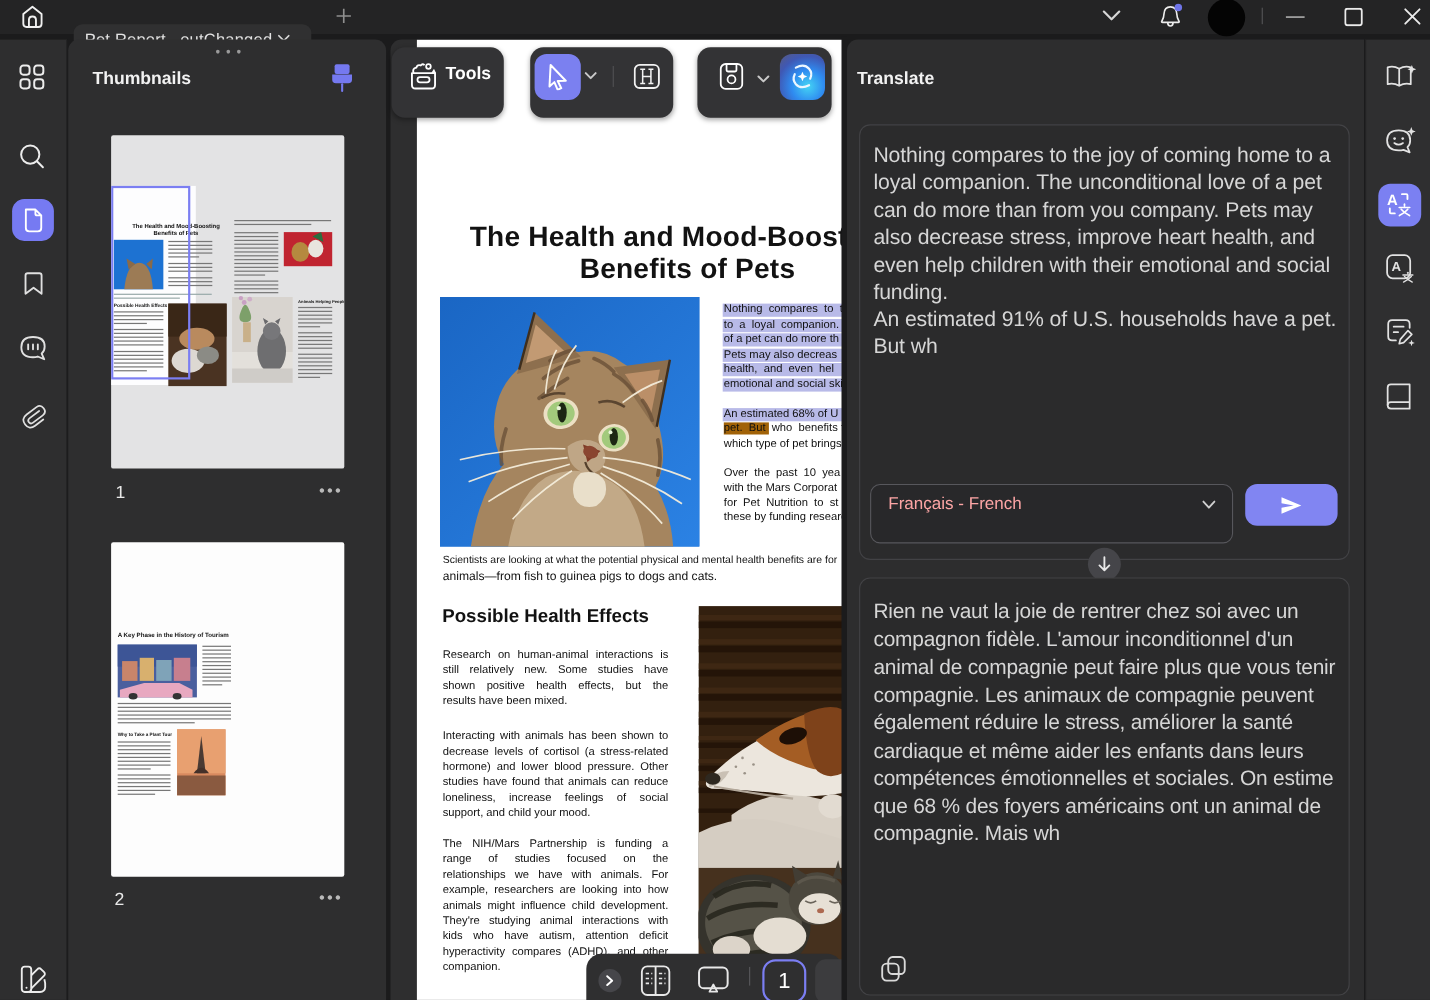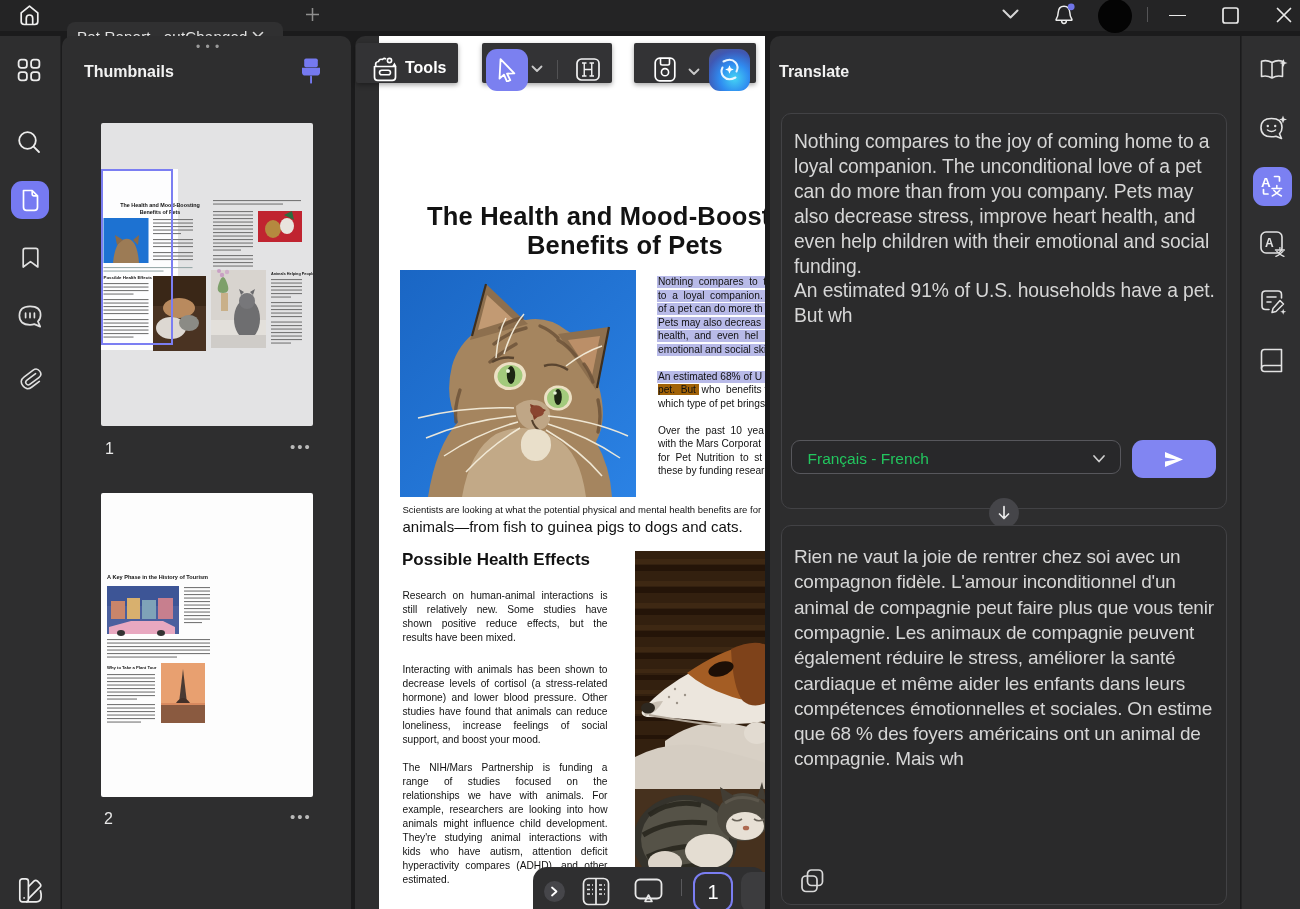--- a/index.html
+++ b/index.html
@@ -18,21 +18,21 @@
 #page { position:absolute; left:24px; top:0px; width:387px; height:873px; background:#ffffff; overflow:hidden; }
 #gapstrip { position:absolute; left:765px; top:33px; width:5px; height:876px; background:#1b1b1c; }
 #translate { position:absolute; left:770px; top:36px; width:470px; height:873px; background:#2d2d2e; border-radius:10px 0 0 0; }
 #sidebarR { position:absolute; left:1241px; top:36px; width:59px; height:873px; background:#2f2f30; border-left:1px solid #232324; }
 .thumbpage { position:absolute; left:39px; width:212px; background:#fdfdfe; border-radius:2px; overflow:hidden; }
 .pagenum { position:absolute; color:#e8e8e8; font-size:16px; }
 .tdots { position:absolute; color:#b9b9b9; font-size:15px; letter-spacing:1px;}
 .hl { background:#b8bae8; white-space:nowrap; padding:0 45px 1px 1.5px; margin-left:-1.5px; }
 .hlx { background:#a16207; }
 .jl { width:205px; text-align:justify; text-align-last:justify; white-space:nowrap; }
-.tgroup { position:absolute; top:43px; height:40px; background:#333335; border-radius:2px;
+.tgroup { position:absolute; top:43px; height:64px; background:#333335; border-radius:12px;
   box-shadow:0 2px 5px rgba(0,0,0,0.35); }
 .srcline { position:absolute; white-space:nowrap; }
 </style>
 </head>
 <body>
 <div id="stage">
 
 <div id="titlebar">
   <svg class="abs" style="left:17px;top:3px" width="25" height="25" viewBox="0 0 25 25">
     <path d="M4.2 9.8 L12.5 3.2 L20.8 9.8 L20.8 18.5 Q20.8 21.5 17.8 21.5 L7.2 21.5 Q4.2 21.5 4.2 18.5 Z" fill="none" stroke="#f0f0f0" stroke-width="1.7" stroke-linejoin="round"></path>
@@ -363,44 +363,44 @@
       <div class="abs hl" style="top:334.6px">An&nbsp;estimated&nbsp;68%&nbsp;of&nbsp;U</div>
       <div class="abs" style="top:348.1px;white-space:nowrap"><span class="hlx">pet.&nbsp; But&nbsp;</span> who&nbsp; benefits&nbsp;f</div>
       <div class="abs" style="top:361.5px;white-space:nowrap">which&nbsp;type&nbsp;of&nbsp;pet&nbsp;brings&nbsp;t</div>
       <div class="abs" style="top:389px;white-space:nowrap">Over&nbsp; the&nbsp; past&nbsp; 10&nbsp; yea</div>
       <div class="abs" style="top:402.4px;white-space:nowrap">with&nbsp;the&nbsp;Mars&nbsp;Corporat</div>
       <div class="abs" style="top:415.8px;white-space:nowrap">for&nbsp; Pet&nbsp; Nutrition&nbsp; to&nbsp; st</div>
       <div class="abs" style="top:429.2px;white-space:nowrap">these&nbsp;by&nbsp;funding&nbsp;researc</div>
     </div>
 
     <div class="abs" style="left:23.5px;top:467.5px;font-size:9.5px;color:#111;white-space:nowrap">Scientists are looking at what the potential physical and mental health benefits are for</div>
-    <div class="abs" style="left:23.5px;top:481.8px;font-size:15px;color:#111;white-space:nowrap">animals—from fish to guinea pigs to dogs and cats.</div>
+    <div class="abs" style="left:23.5px;top:481.8px;font-size:11px;color:#111;white-space:nowrap">animals—from fish to guinea pigs to dogs and cats.</div>
 
     <div class="abs" style="left:23px;top:514px;font-size:17px;font-weight:bold;color:#121212;white-space:nowrap">Possible Health Effects</div>
 
     <div class="abs" style="left:23.5px;top:2px;width:205px;font-size:10.2px;color:#111">
       <div class="abs jl" style="top:552px">Research on human-animal interactions is</div>
       <div class="abs jl" style="top:566px">still relatively new. Some studies have</div>
-      <div class="abs jl" style="top:580px">shown positive reduce effects, but the</div>
+      <div class="abs jl" style="top:580px">shown positive health effects, but the</div>
       <div class="abs" style="top:594px">results have been mixed.</div>
       <div class="abs jl" style="top:626px">Interacting with animals has been shown to</div>
       <div class="abs jl" style="top:640px">decrease levels of cortisol (a stress-related</div>
       <div class="abs jl" style="top:654px">hormone) and lower blood pressure. Other</div>
       <div class="abs jl" style="top:668px">studies have found that animals can reduce</div>
       <div class="abs jl" style="top:682px">loneliness, increase feelings of social</div>
-      <div class="abs" style="top:696px">support, and boost your mood.</div>
+      <div class="abs" style="top:696px">support, and child your mood.</div>
       <div class="abs jl" style="top:724px">The NIH/Mars Partnership is funding a</div>
       <div class="abs jl" style="top:738px">range of studies focused on the</div>
       <div class="abs jl" style="top:752px">relationships we have with animals. For</div>
       <div class="abs jl" style="top:766px">example, researchers are looking into how</div>
       <div class="abs jl" style="top:780px">animals might influence child development.</div>
       <div class="abs jl" style="top:794px">They're studying animal interactions with</div>
       <div class="abs jl" style="top:808px">kids who have autism, attention deficit</div>
       <div class="abs jl" style="top:822px">hyperactivity compares (ADHD), and other</div>
-      <div class="abs" style="top:836px">estimated.</div>
+      <div class="abs" style="top:836px">companion.</div>
     </div>
 
     <svg class="abs" style="left:256px;top:515px" width="131" height="358" viewBox="0 0 131 358">
       <rect width="131" height="358" fill="#33200f"></rect>
       <g fill="#241408">
         <rect x="0" y="14" width="131" height="6"></rect>
             <rect x="0" y="36" width="131" height="6"></rect>
         <rect x="0" y="58" width="131" height="6"></rect>
             <rect x="0" y="80" width="131" height="6"></rect>
         <rect x="0" y="102" width="131" height="6"></rect>
@@ -544,21 +544,21 @@
     <div class="srcline" style="top:0">Nothing compares to the joy of coming home to a</div>
     <div class="srcline" style="top:24.9px">loyal companion. The unconditional love of a pet</div>
     <div class="srcline" style="top:49.8px">can do more than from you company. Pets may</div>
     <div class="srcline" style="top:74.7px">also decrease stress, improve heart health, and</div>
     <div class="srcline" style="top:99.6px">even help children with their emotional and social</div>
     <div class="srcline" style="top:124.5px">funding.</div>
     <div class="srcline" style="top:149.4px">An estimated 91% of U.S. households have a pet.</div>
     <div class="srcline" style="top:174.3px">But wh</div>
   </div>
 
-  <div class="abs" style="left:20.5px;top:404px;width:330px;height:34px;border:1.5px solid #57575c;border-radius:9px;background:#28282a;color:#22c55e;font-size:15.5px;line-height:36px;padding-left:16px">Français - French</div>
+  <div class="abs" style="left:20.5px;top:404px;width:330px;height:54px;border:1.5px solid #57575c;border-radius:9px;background:#28282a;color:#fca5a5;font-size:15.5px;line-height:36px;padding-left:16px">Français - French</div>
   <svg class="abs" style="left:322px;top:418px" width="14" height="10" viewBox="0 0 14 10">
     <path d="M2 2 L7 7.5 L12 2" fill="none" stroke="#cfcfcf" stroke-width="1.7" stroke-linecap="round" stroke-linejoin="round"></path>
   </svg>
 
   <div class="abs" style="left:362px;top:404px;width:84px;height:38px;background:#8185f2;border-radius:11px"></div>
   <svg class="abs" style="left:393px;top:414px" width="22" height="19" viewBox="0 0 22 19">
     <path d="M2 2 L20 9.5 L2 17 L2 11.5 L13 9.5 L2 7.5 Z" fill="#fff"></path>
   </svg>
 
   <div class="abs" style="left:219px;top:462px;width:30px;height:30px;border-radius:50%;background:#454549"></div>

